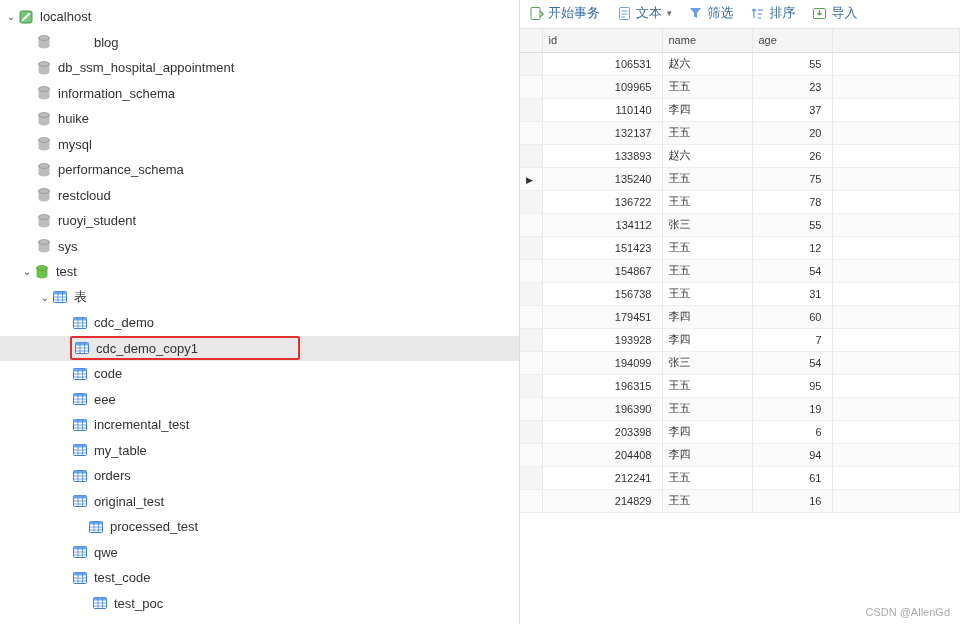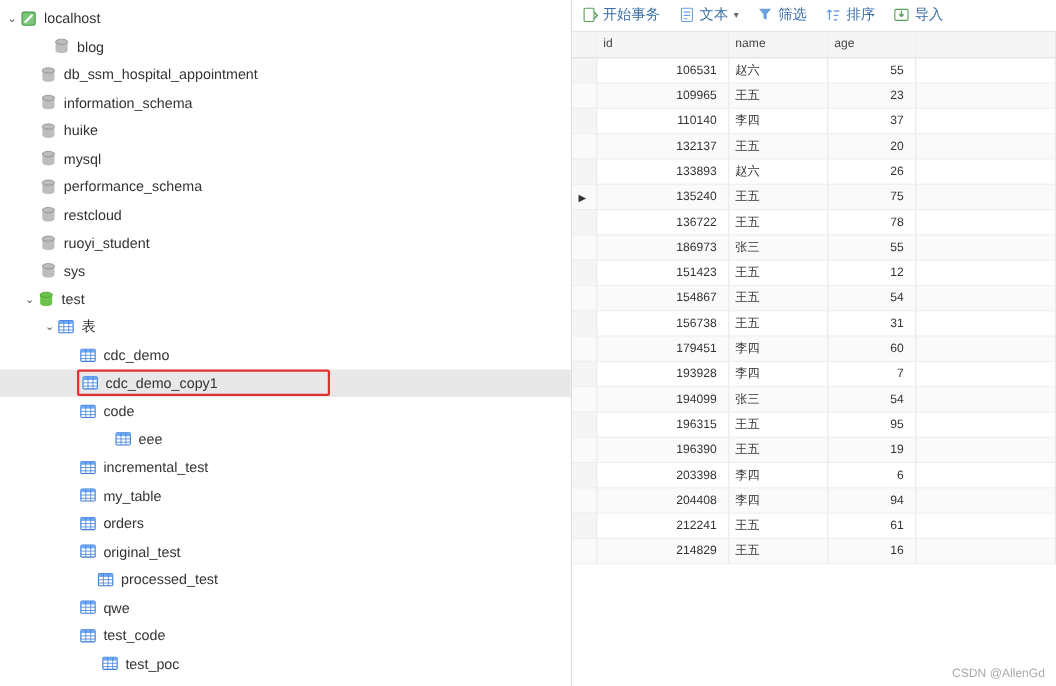--- a/index.html
+++ b/index.html
@@ -133,21 +133,21 @@
         <span class="icon conn-icon">
           <svg width="16" height="16">
               <rect x="2" y="2" width="12" height="12" rx="2" fill="#7bc67b" stroke="#4a9a4a"></rect>
               <path d="M5 11 L11 5" stroke="#fff" stroke-width="2" stroke-linecap="round"></path>
             </svg>
         </span>
         <span>localhost</span>
       </div>
 
       <div id="closed-dbs">
-          <div class="tree-row" style="padding-left: 48px;">
+          <div class="tree-row" style="padding-left: 36px; gap: 36px;">
     <span class="icon db-icon">
       <svg width="16" height="16">
                 <ellipse cx="8" cy="4" rx="5.5" ry="2.4" fill="#bdbdbd"></ellipse>
                 <path d="M2.5 4v8c0 1.3 2.5 2.4 5.5 2.4s5.5-1.1 5.5-2.4V4" fill="#bdbdbd"></path>
                 <ellipse cx="8" cy="4" rx="5.5" ry="2.4" fill="none" stroke="#8a8a8a" stroke-width="0.7"></ellipse>
               </svg>
     </span>
     <span>blog</span>
           </div>
           <div class="tree-row" style="padding-left: 36px;">
@@ -294,21 +294,21 @@
                 <rect x="1.5" y="2.5" width="13" height="11" rx="1" fill="#fff" stroke="#3b7dd8"></rect>
                 <rect x="1.5" y="2.5" width="13" height="3" fill="#6fa8f5"></rect>
                 <line x1="1.5" y1="8" x2="14.5" y2="8" stroke="#3b7dd8" stroke-width="0.7"></line>
                 <line x1="1.5" y1="11" x2="14.5" y2="11" stroke="#3b7dd8" stroke-width="0.7"></line>
                 <line x1="6" y1="2.5" x2="6" y2="13.5" stroke="#3b7dd8" stroke-width="0.7"></line>
                 <line x1="10.5" y1="2.5" x2="10.5" y2="13.5" stroke="#3b7dd8" stroke-width="0.7"></line>
               </svg>
             </span>
             <span>code</span>
           </div>
-          <div class="tree-row" style="padding-left: 104px;">
+          <div class="tree-row" style="padding-left: 72px;">
             <span class="icon tbl-icon">
               <svg width="16" height="16">
                 <rect x="1.5" y="2.5" width="13" height="11" rx="1" fill="#fff" stroke="#3b7dd8"></rect>
                 <rect x="1.5" y="2.5" width="13" height="3" fill="#6fa8f5"></rect>
                 <line x1="1.5" y1="8" x2="14.5" y2="8" stroke="#3b7dd8" stroke-width="0.7"></line>
                 <line x1="1.5" y1="11" x2="14.5" y2="11" stroke="#3b7dd8" stroke-width="0.7"></line>
                 <line x1="6" y1="2.5" x2="6" y2="13.5" stroke="#3b7dd8" stroke-width="0.7"></line>
                 <line x1="10.5" y1="2.5" x2="10.5" y2="13.5" stroke="#3b7dd8" stroke-width="0.7"></line>
               </svg>
             </span>
@@ -531,21 +531,21 @@
             </tr>
             <tr>
     <td class="rowhead "></td>
     <td class="num">136722</td>
     <td>王五</td>
     <td class="num">78</td>
     <td></td>
             </tr>
             <tr class="even">
     <td class="rowhead "></td>
-    <td class="num">186973</td>
+    <td class="num">134112</td>
     <td>张三</td>
     <td class="num">55</td>
     <td></td>
             </tr>
             <tr>
     <td class="rowhead "></td>
     <td class="num">151423</td>
     <td>王五</td>
     <td class="num">12</td>
     <td></td>

